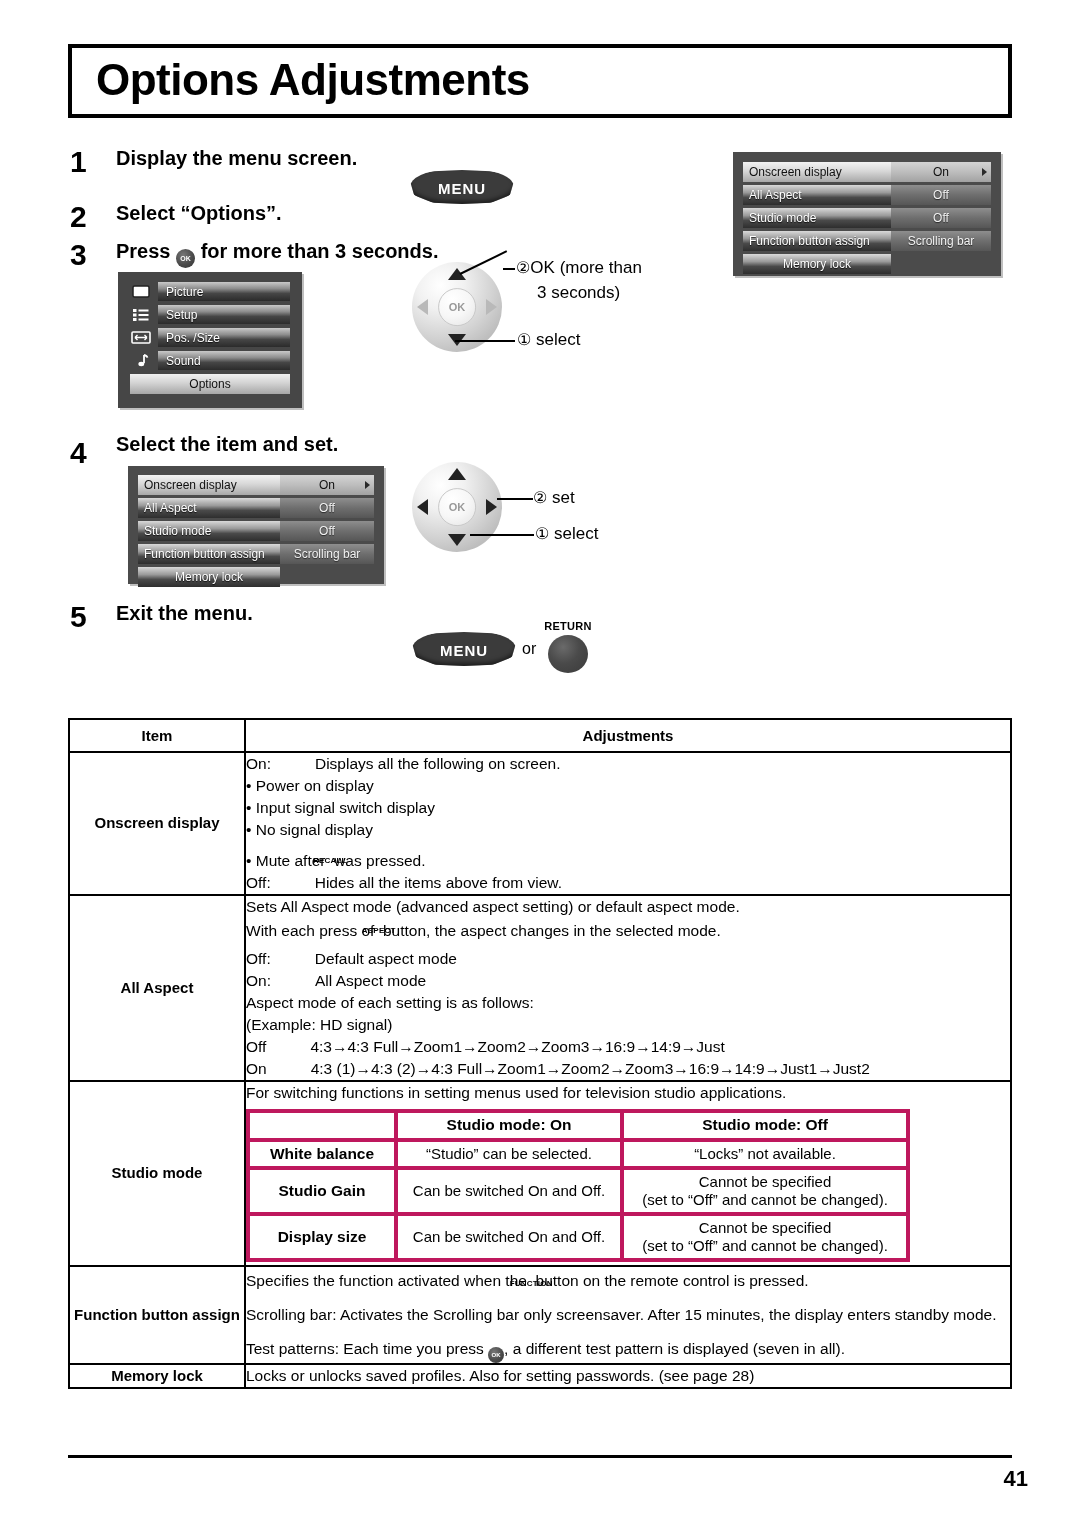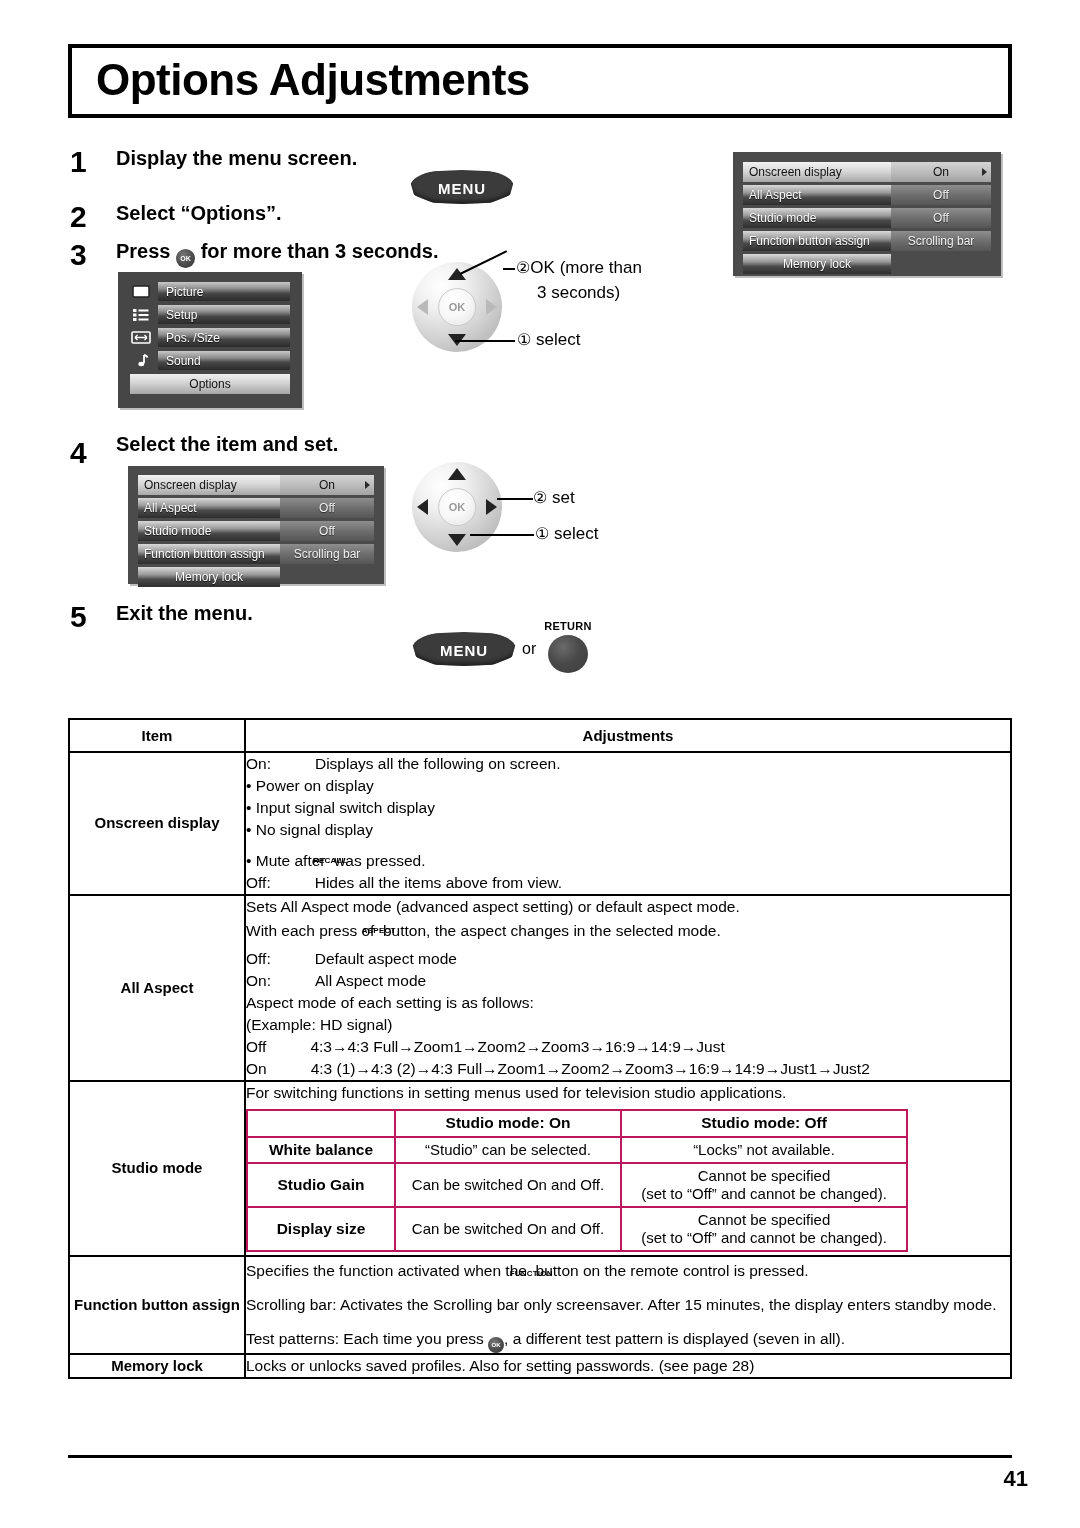--- a/index.html
+++ b/index.html
@@ -190,21 +190,21 @@
   }
   .adjcell{ font-size:15.5px; padding:8px 10px 9px 10px; line-height:1.42; }
   .adjcell p{ margin:0; }
   .b{ font-weight:normal; }
   .ind{ display:inline-block; width:44px; }
 
   
   .subtbl{
     border-collapse:collapse; table-layout:fixed; width:660px; margin:5px 0 3px 0;
   }
-  .subtbl td{ border:2px solid #be185d; padding:3px 4px; font-size:15px; text-align:center; line-height:1.2;}
+  .subtbl td{ border:4px solid #be185d; padding:3px 4px; font-size:15px; text-align:center; line-height:1.2;}
   .subtbl .rowhd{ font-weight:bold; font-size:15.5px; width:148px; }
   .subtbl .colhd{ font-weight:bold; font-size:15.5px; }
   .subtbl .c2{ width:226px; }
   .subtbl .c3{ width:286px; }
   .hang2{ padding-left:118px; text-indent:-118px; }
 
   
   .footrule{
     position:absolute; left:68px; top:1455px; width:944px; height:3px; background:#000;
   }

